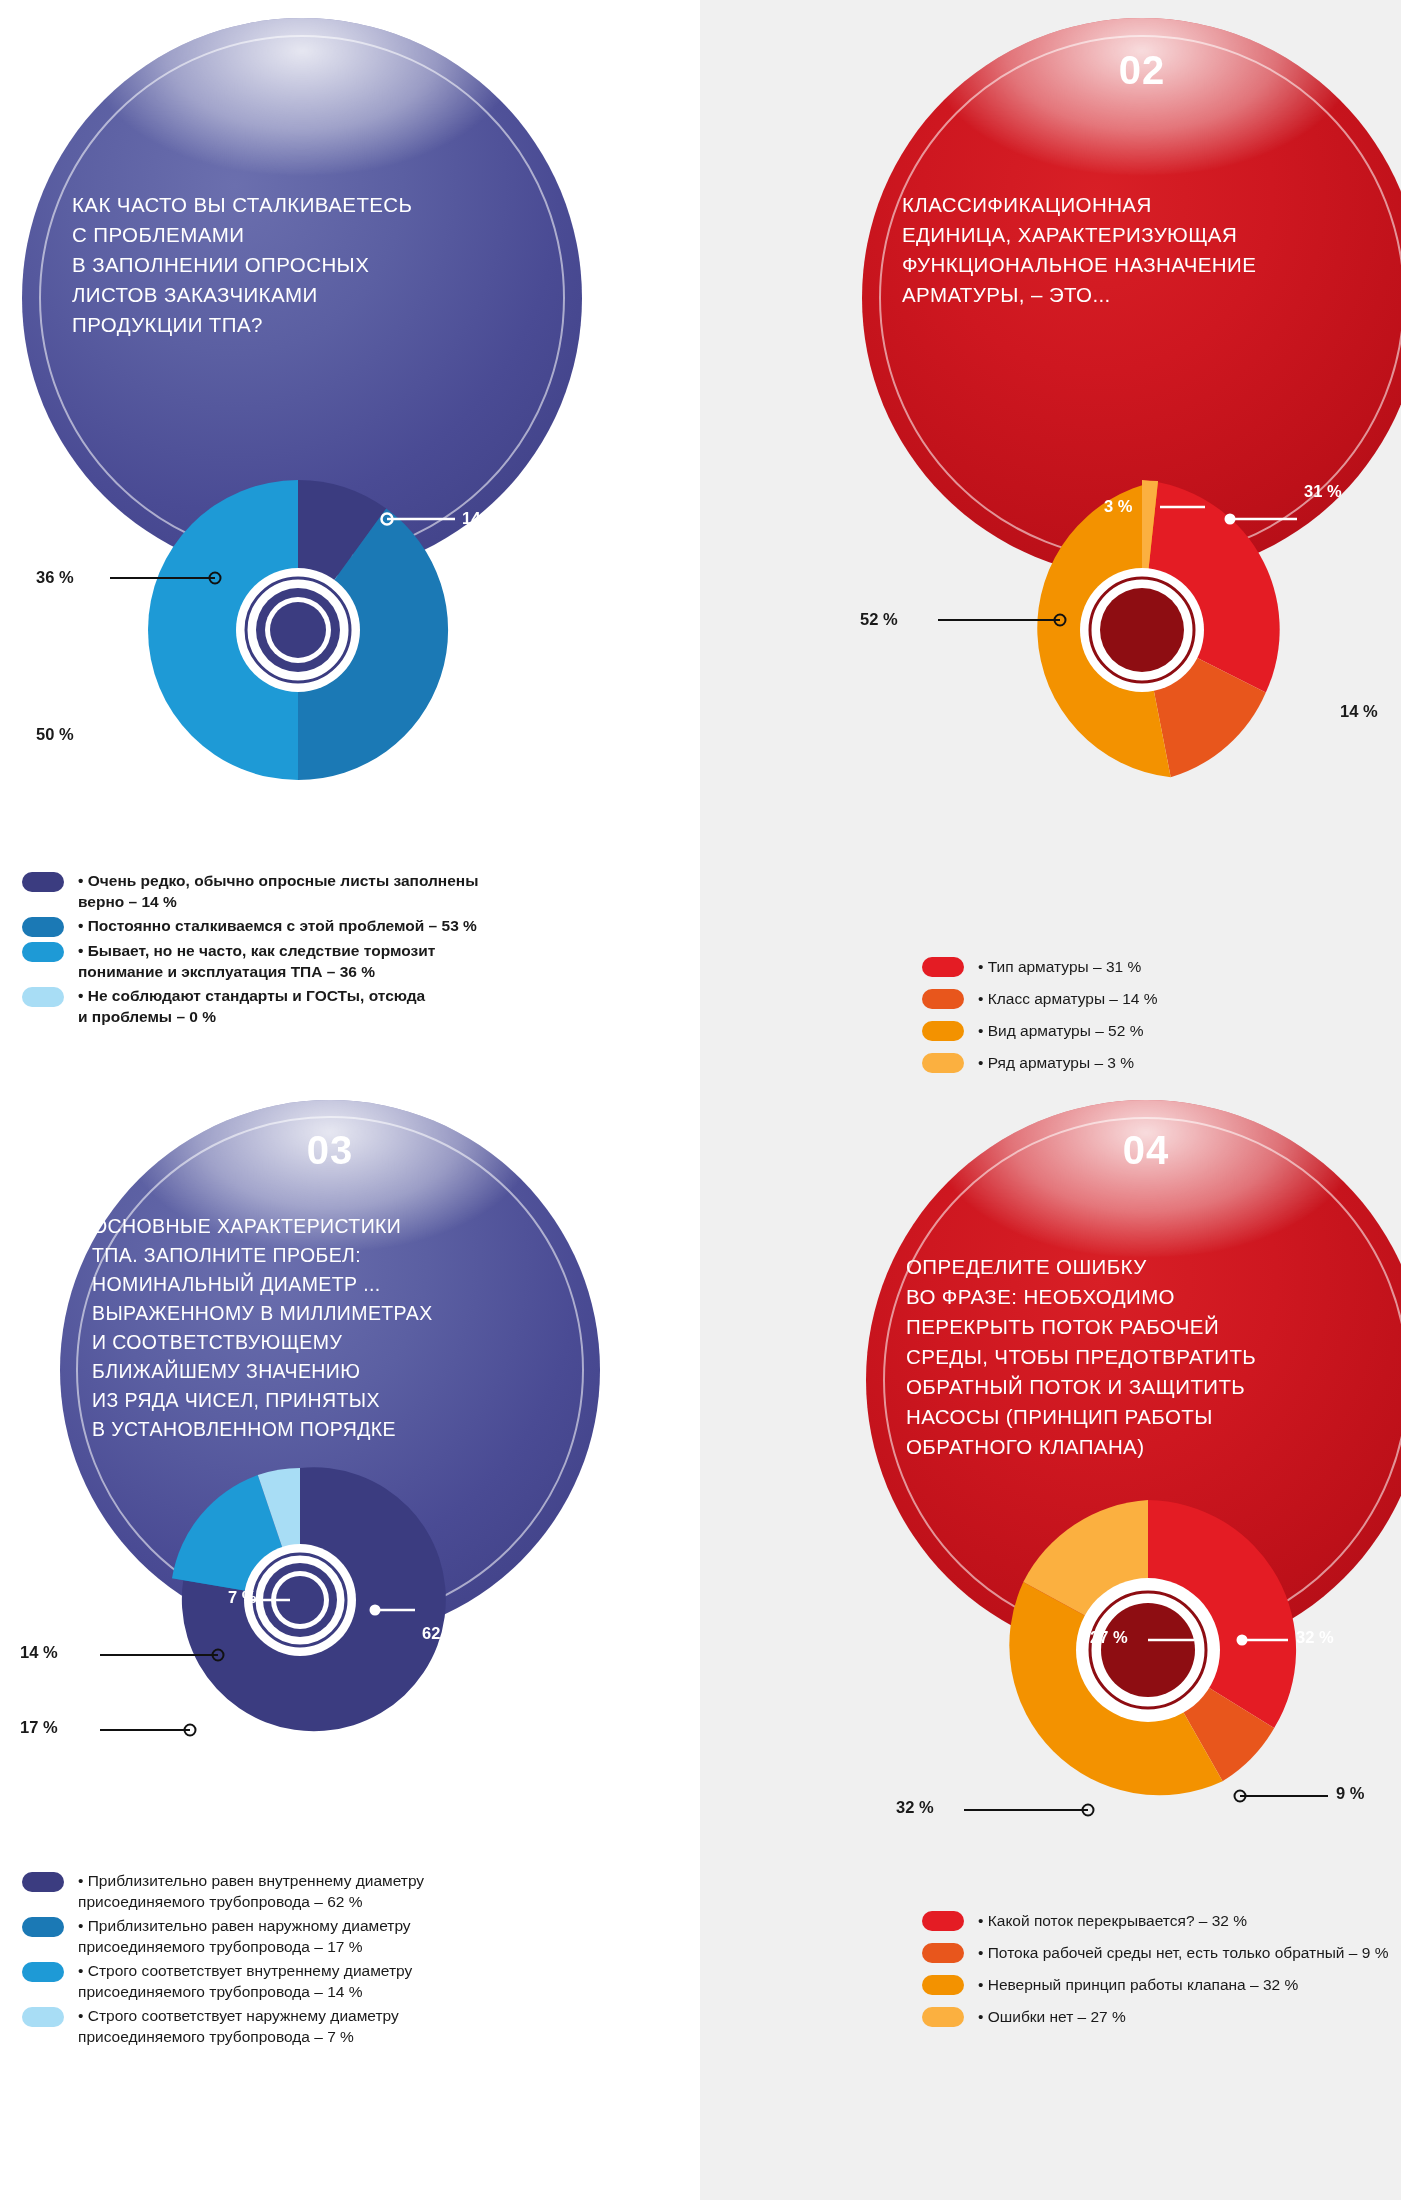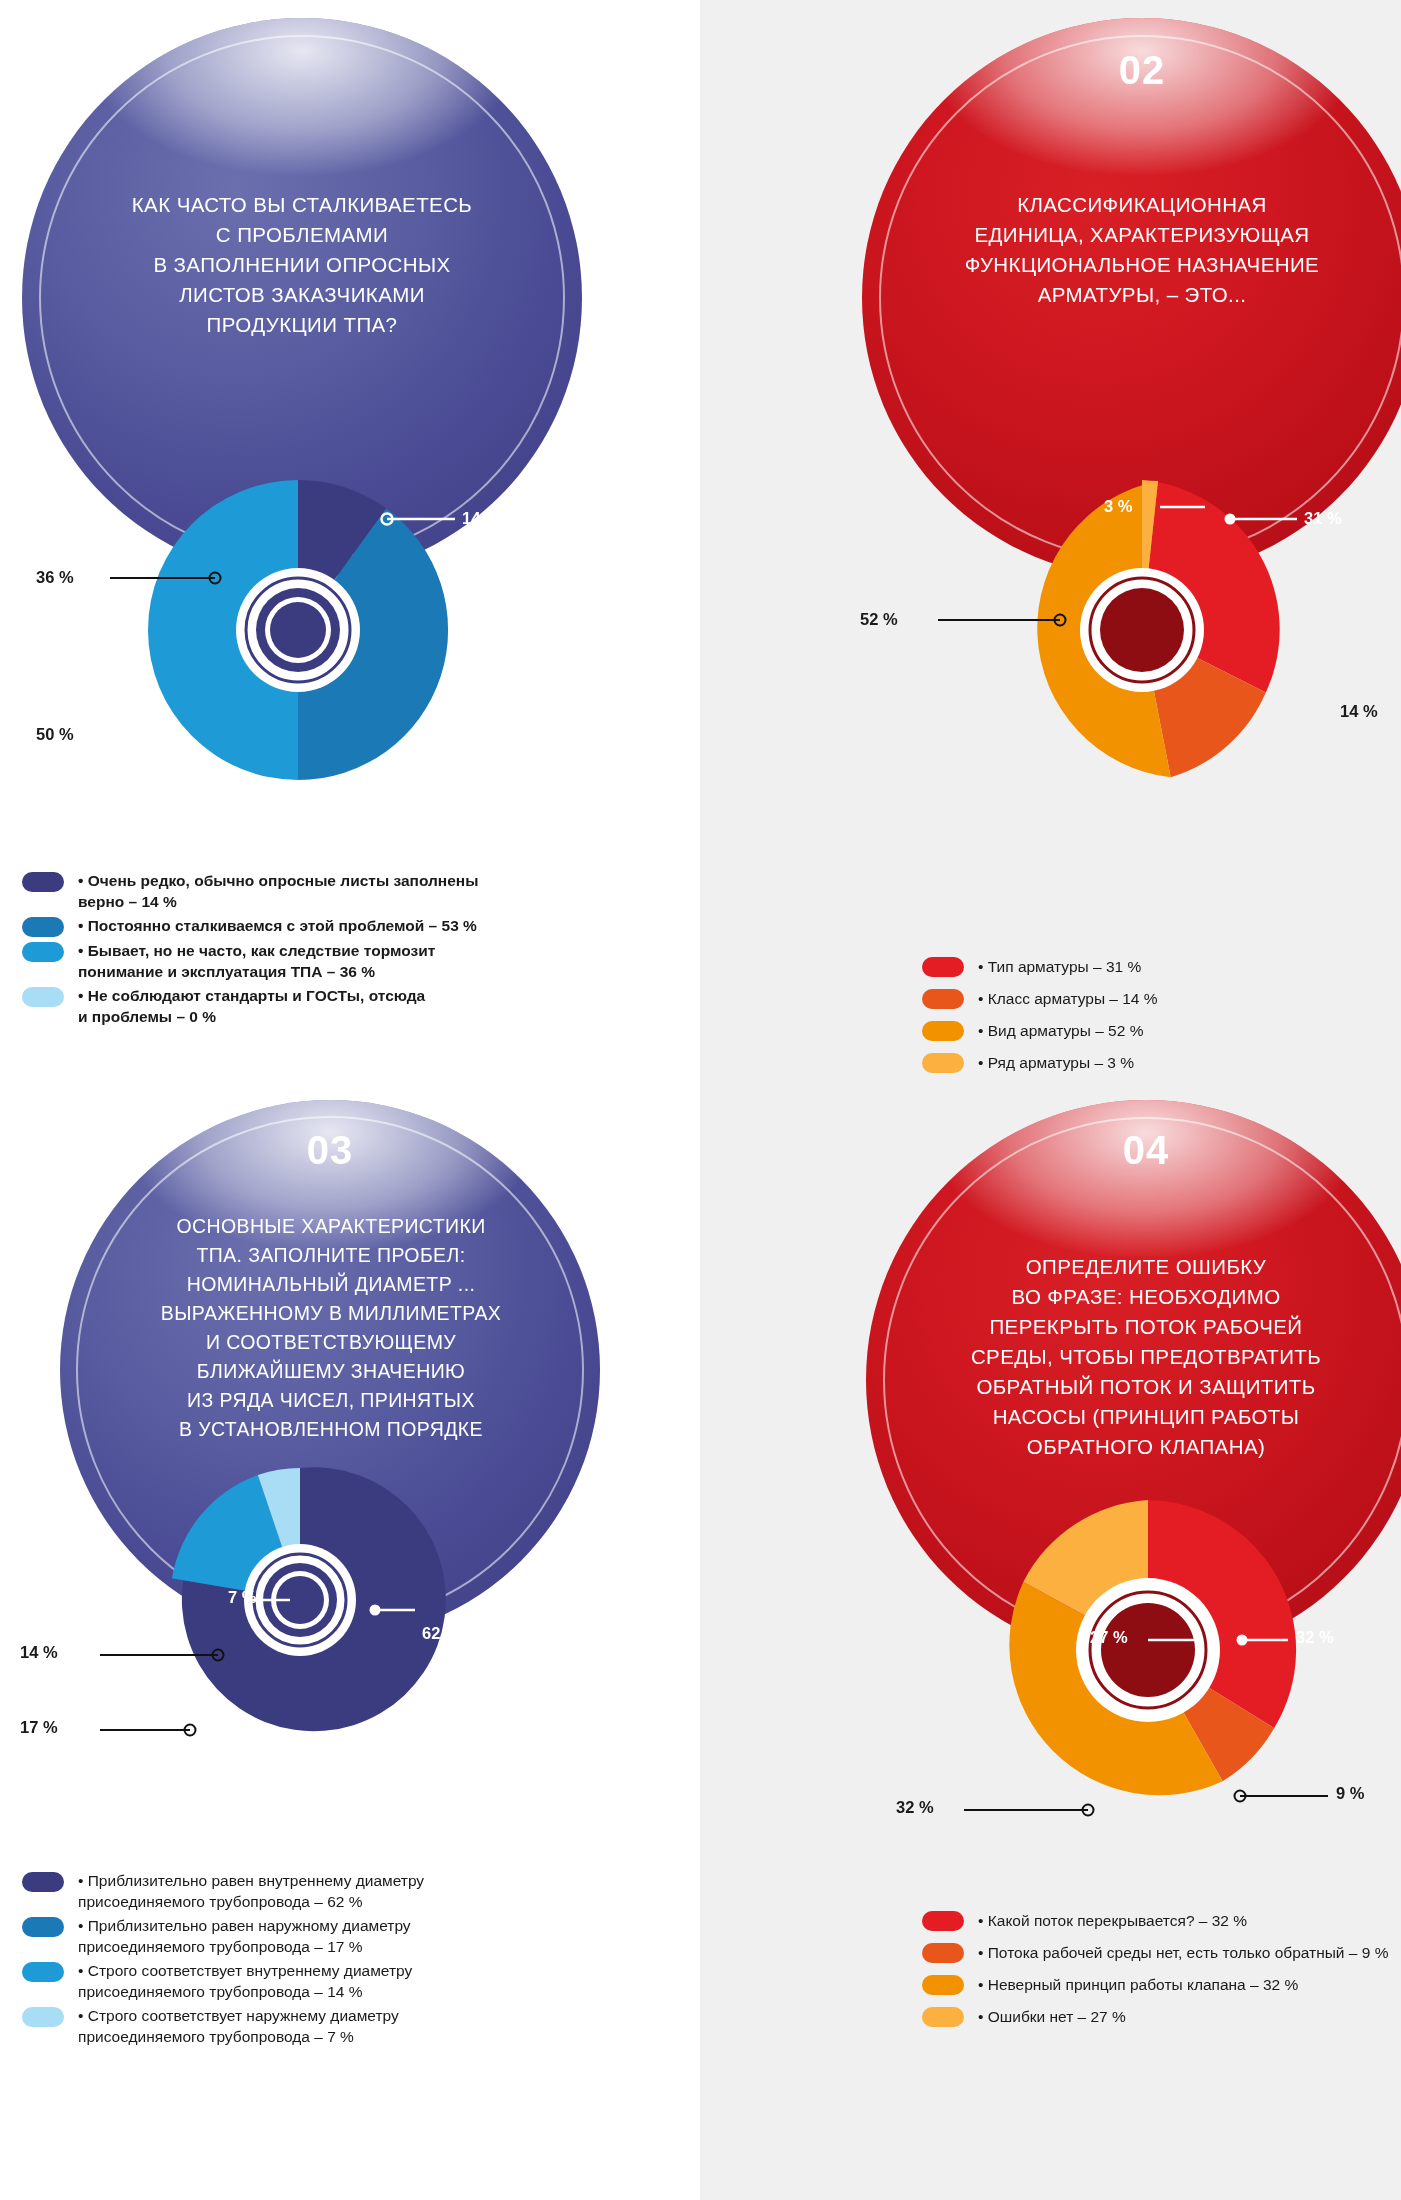--- a/index.html
+++ b/index.html
@@ -49,21 +49,21 @@
     color: #ffffff;
     font-size: 40px;
     font-weight: bold;
     letter-spacing: 1px;
     z-index: 4;
   }
   .qtext {
     position: absolute;
     width: 82%;
     left: 9%;
-    text-align: center;
+    text-align: left;
     color: #ffffff;
     font-size: 20.5px;
     line-height: 30px;
     letter-spacing: 0.4px;
     z-index: 4;
     white-space: pre-line;
   }
 
   
   .donut { position: absolute; }
@@ -191,21 +191,21 @@
 
     <svg class="leader" style="left:0; top:440px;" width="701" height="220">
       <line x1="530" y1="79" x2="597" y2="79" stroke="#ffffff" stroke-width="2.5"></line>
       <circle cx="530" cy="79" r="5.5" fill="#ffffff"></circle>
       <line x1="460" y1="67" x2="505" y2="67" stroke="#ffffff" stroke-width="2.5"></line>
       <line x1="360" y1="180" x2="238" y2="180" stroke="#111" stroke-width="2"></line>
       <circle cx="360" cy="180" r="5.5" fill="none" stroke="#111" stroke-width="2"></circle>
       <line x1="528" y1="272" x2="632" y2="272" stroke="#111" stroke-width="2"></line>
       <circle cx="528" cy="272" r="5.5" fill="none" stroke="#111" stroke-width="2"></circle>
     </svg>
-    <div class="lbl white" style="left:604px; top:509px;">31 %</div>
+    <div class="lbl white" style="left:604px; top:482px;">31 %</div>
     <div class="lbl" style="left:640px; top:702px;">14 %</div>
     <div class="lbl" style="left:160px; top:610px;">52 %</div>
     <div class="lbl white" style="left:404px; top:497px;">3 %</div>
 
     <div class="legend compact" style="left:222px; top:908px; width:460px;margin-top:48px;">
       <div class="legend-row">
         <div class="swatch" style="background:#e41c24"></div>
         <div class="legend-text">• Тип арматуры – 31 %</div>
       </div>
       <div class="legend-row">

